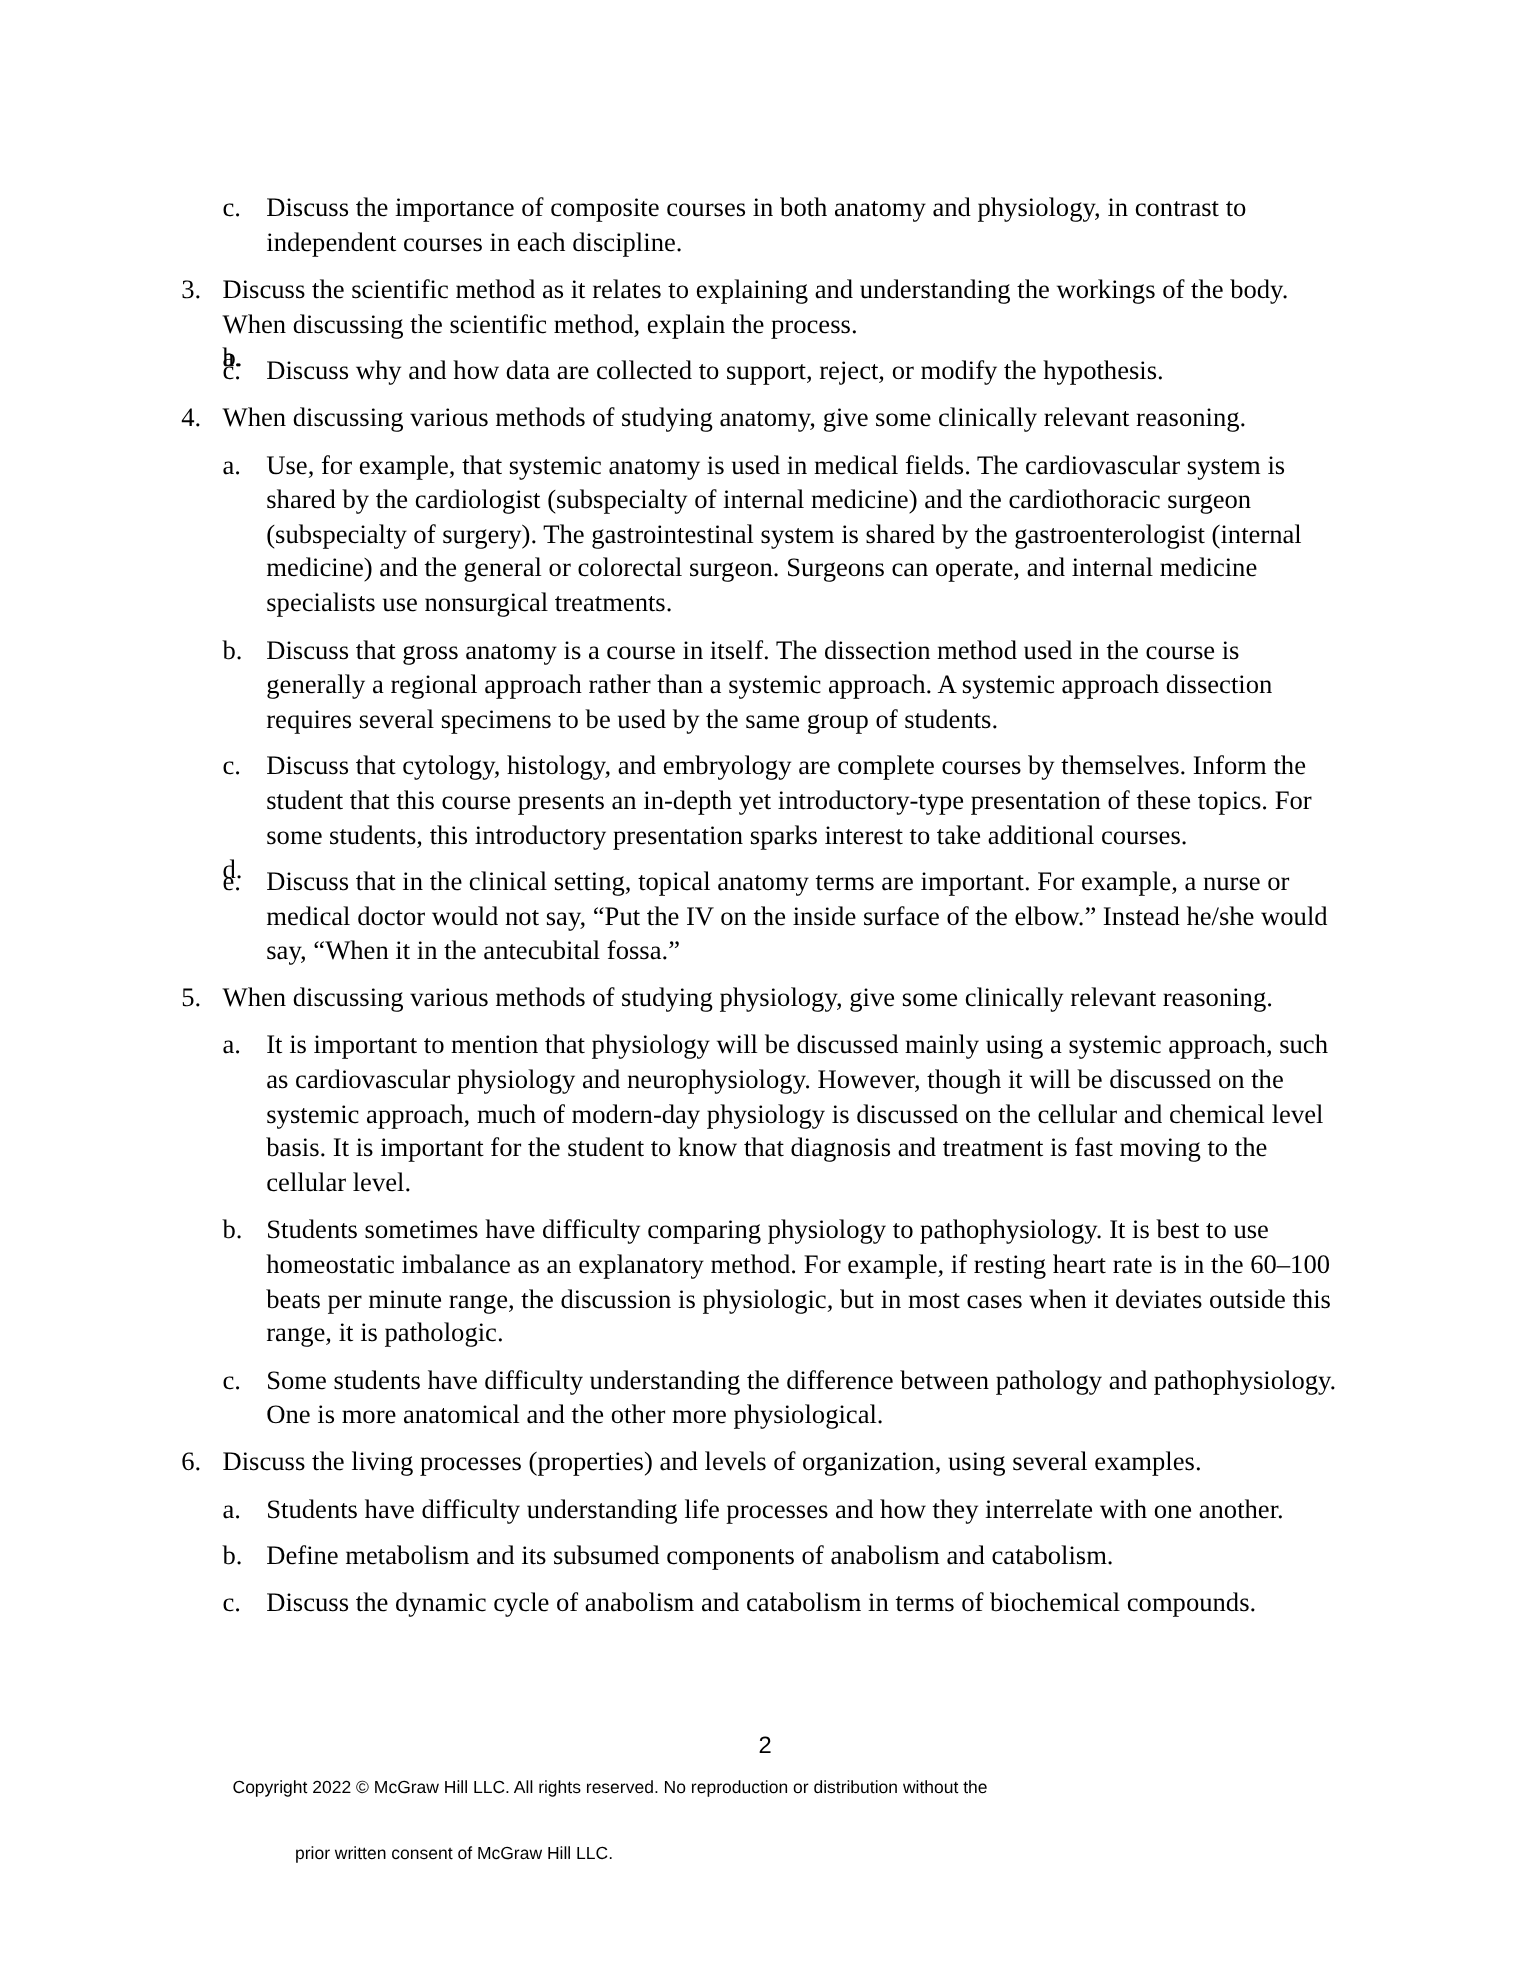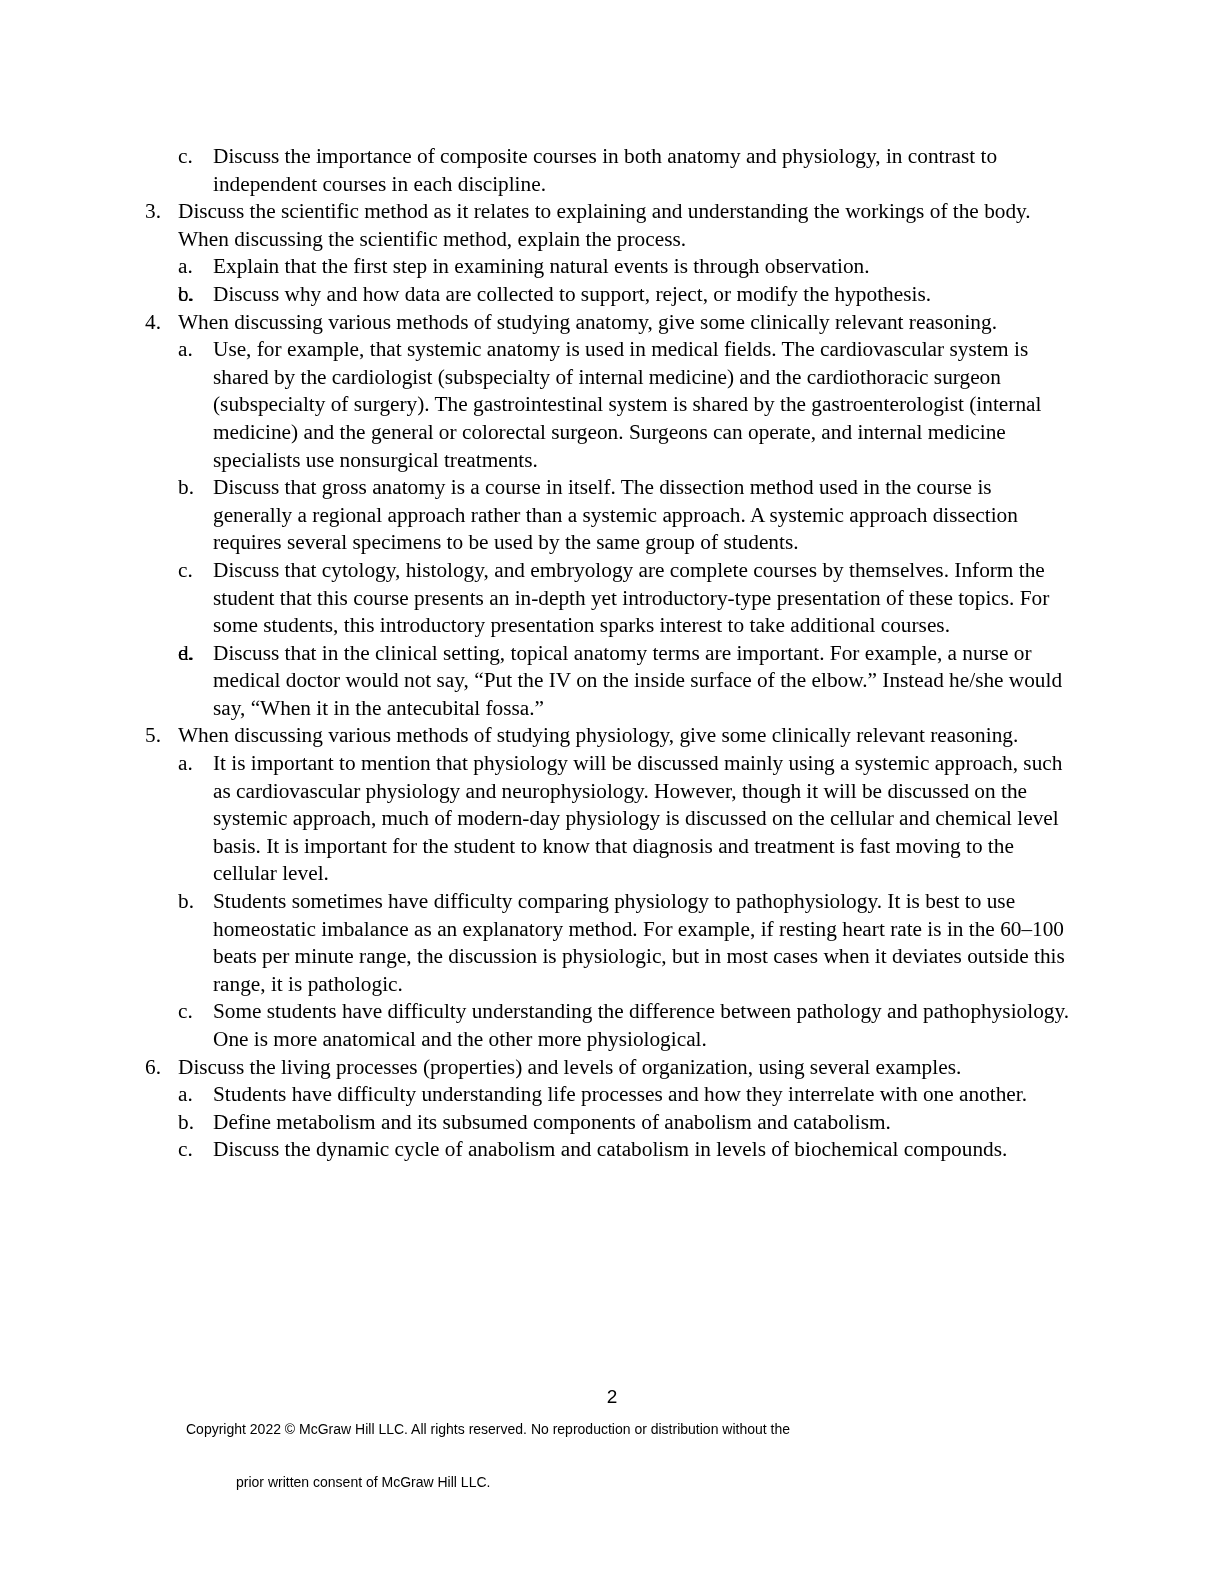--- a/index.html
+++ b/index.html
@@ -9,21 +9,21 @@
     font-family: "Liberation Serif", serif; color: #000; font-size: 21.3px;
     line-height: 27.6px;
   }
   .content { position: absolute; left: 0; top: 143px; width: 1224px; }
   .item { position: relative; }
   .lvl1 { padding-left: 178px; width: 900px; }
   .lvl2 { padding-left: 213px; width: 860px; }
   .marker { position: absolute; top: 0; }
   .lvl1 .marker { left: 145px; }
   .lvl2 .marker { left: 178px; }
-  .text { display: block; }
+  .text { display: block; margin-top: 10px; }
   .footer {
     position: absolute; left: 0; top: 1384px; width: 1224px;
     font-family: "Liberation Sans", sans-serif; color: #000;
   }
   .page-number { text-align: center; font-size: 19px; line-height: 26px; }
   .copyright { position: absolute; left: 186px; top: 28px; font-size: 14px; line-height: 34px; width: 860px; }
   .copyright .line2 { display: block; padding-left: 50px; margin-top: 19px; }
 </style>
 </head>
 <body>
@@ -33,21 +33,20 @@
     <div class="item lvl2">
         <span class="marker">c.</span>
         <span class="text">Discuss the importance of composite courses in both anatomy and physiology, in contrast to independent courses in each discipline.</span>
       </div>
     <div class="item lvl1">
         <span class="marker">3.</span>
         <span class="text">Discuss the scientific method as it relates to explaining and understanding the workings of the body. When discussing the scientific method, explain the process.</span>
       </div>
     <div class="item lvl2">
         <span class="marker">a.</span>
-        <span class="text">Explain that the first step in examining natural events is through observation.</span>
       </div>
     <div class="item lvl2">
         <span class="marker">b.</span>
       </div>
     <div class="item lvl2">
         <span class="marker">c.</span>
         <span class="text">Discuss why and how data are collected to support, reject, or modify the hypothesis.</span>
       </div>
     <div class="item lvl1">
         <span class="marker">4.</span>
@@ -95,21 +94,21 @@
     <div class="item lvl2">
         <span class="marker">a.</span>
         <span class="text">Students have difficulty understanding life processes and how they interrelate with one another.</span>
       </div>
     <div class="item lvl2">
         <span class="marker">b.</span>
         <span class="text">Define metabolism and its subsumed components of anabolism and catabolism.</span>
       </div>
     <div class="item lvl2">
         <span class="marker">c.</span>
-        <span class="text">Discuss the dynamic cycle of anabolism and catabolism in levels of biochemical compounds.</span>
+        <span class="text">Discuss the dynamic cycle of anabolism and catabolism in terms of biochemical compounds.</span>
       </div>
   </div>
 
   <div class="footer">
     <div class="page-number">2</div>
     <div class="copyright">
       <span>Copyright 2022 © McGraw Hill LLC. All rights reserved. No reproduction or distribution without the</span>
       <span class="line2">prior written consent of McGraw Hill LLC.</span>
     </div>
   </div>

